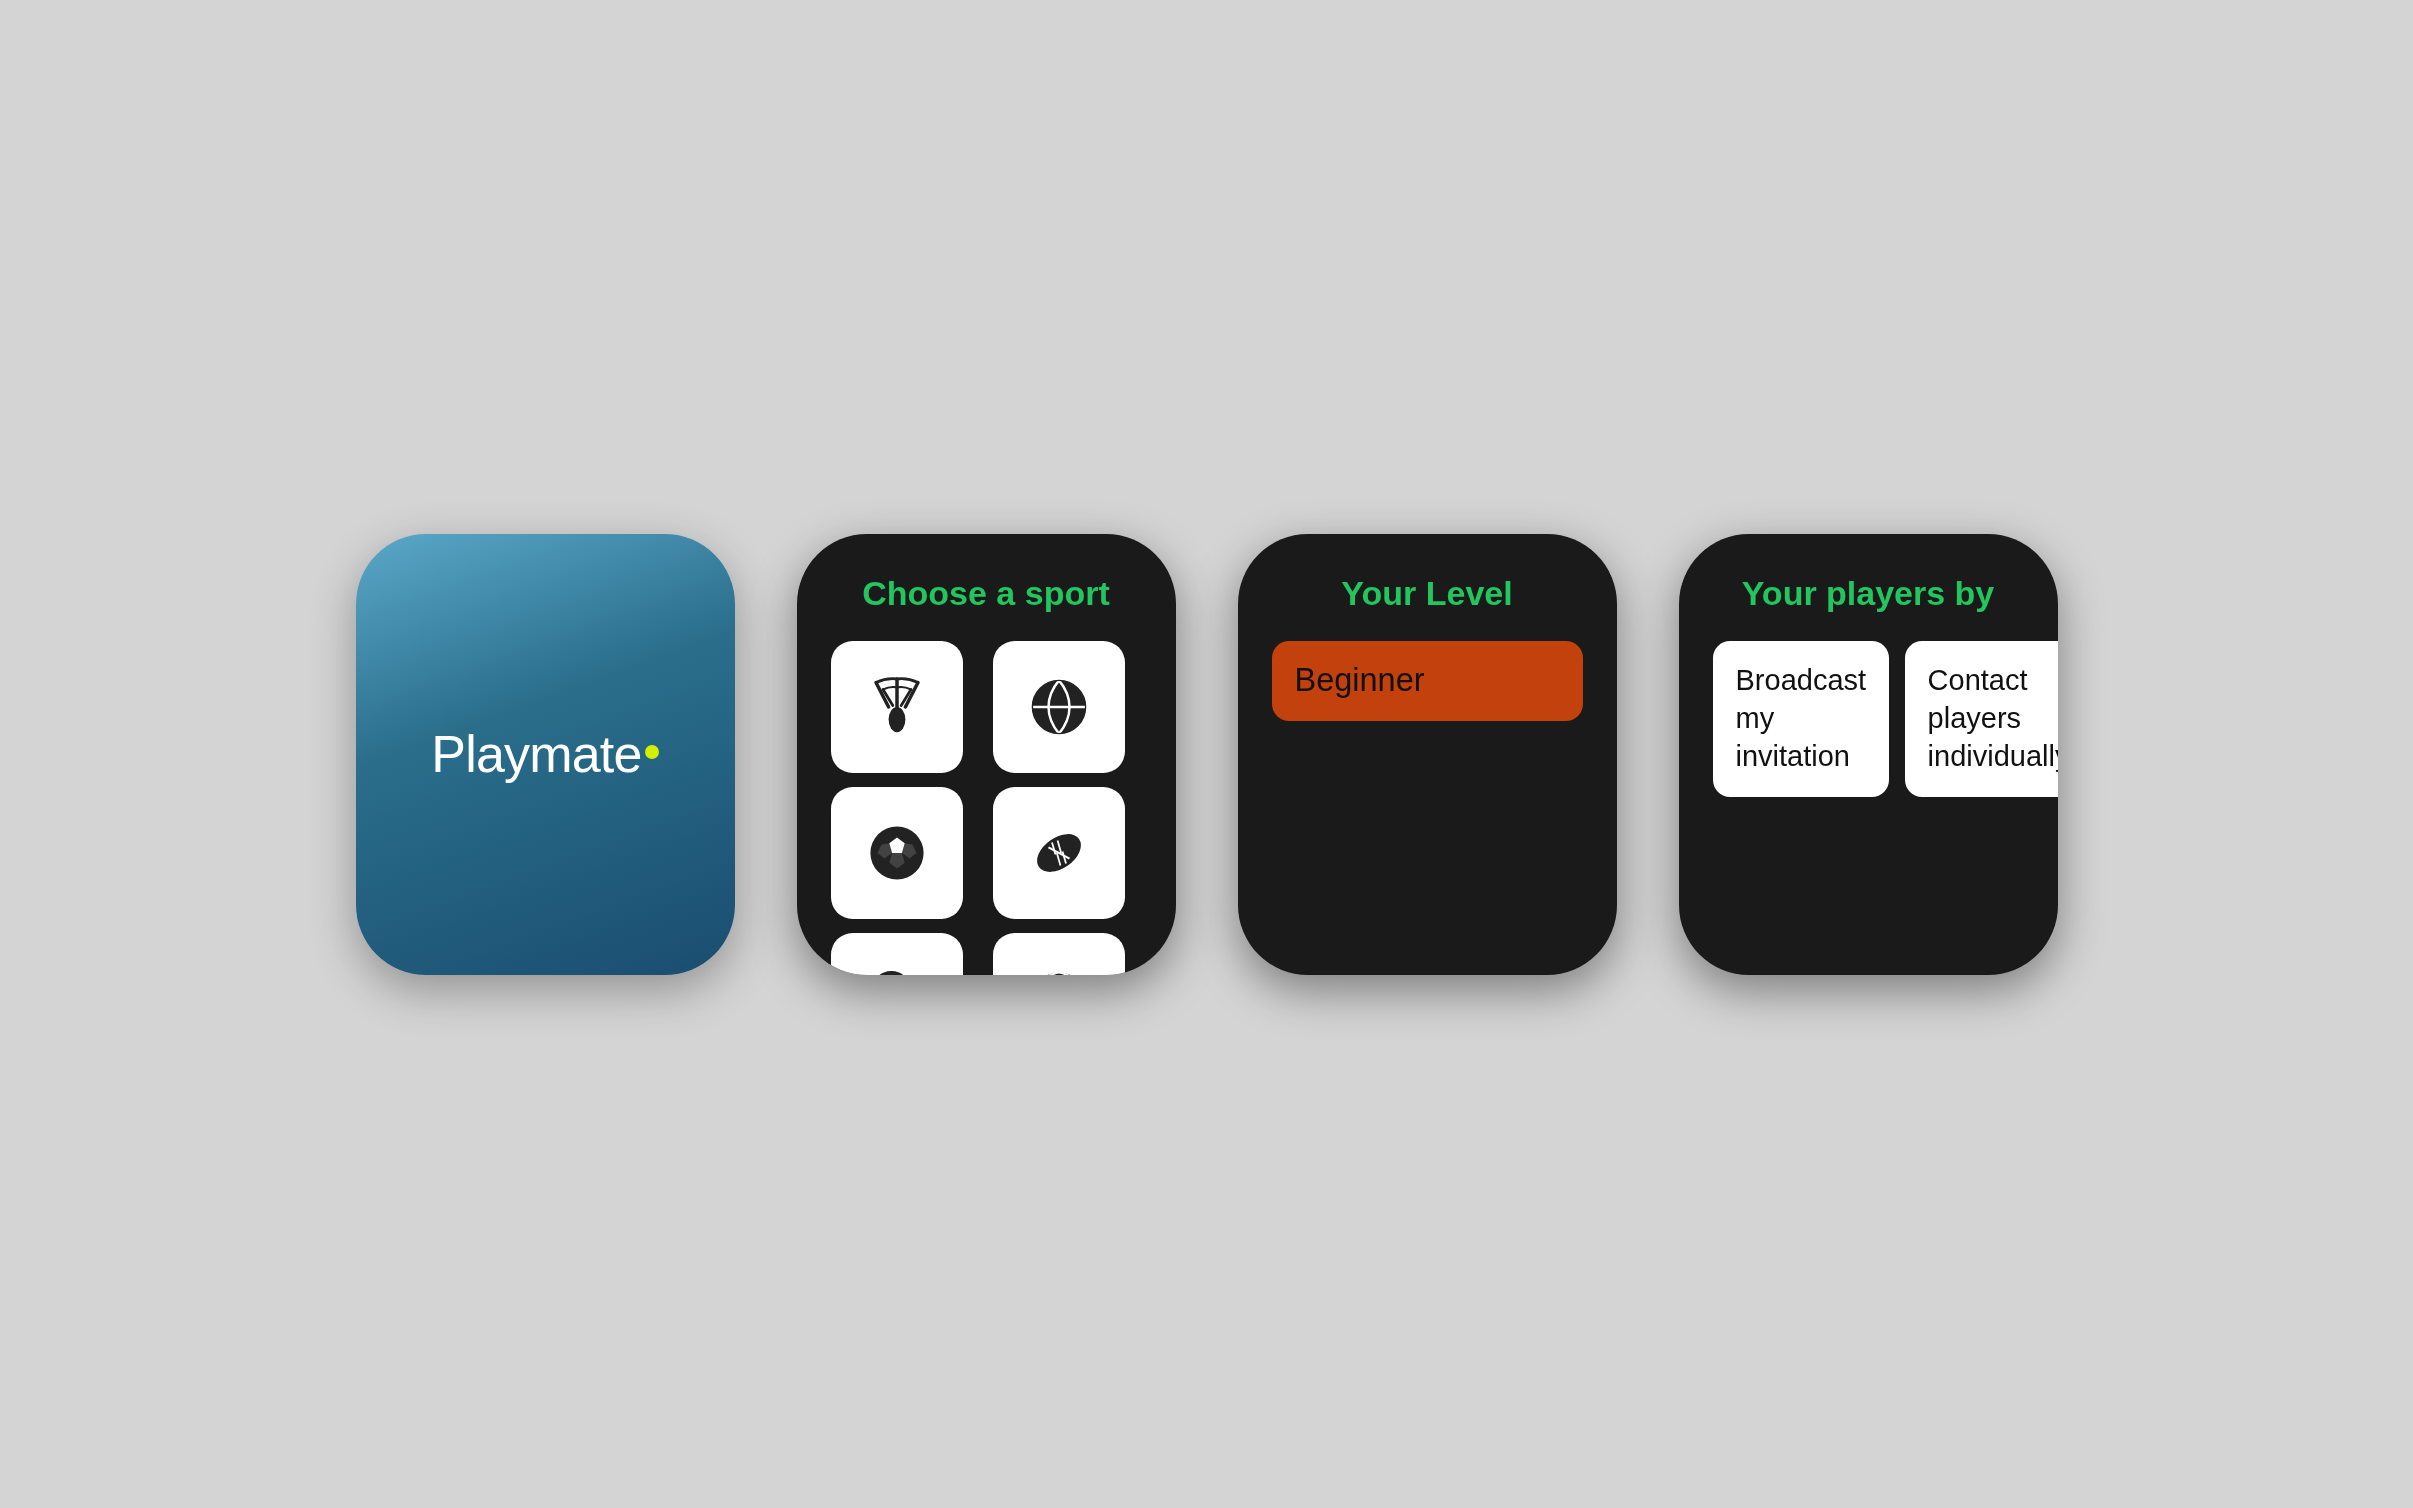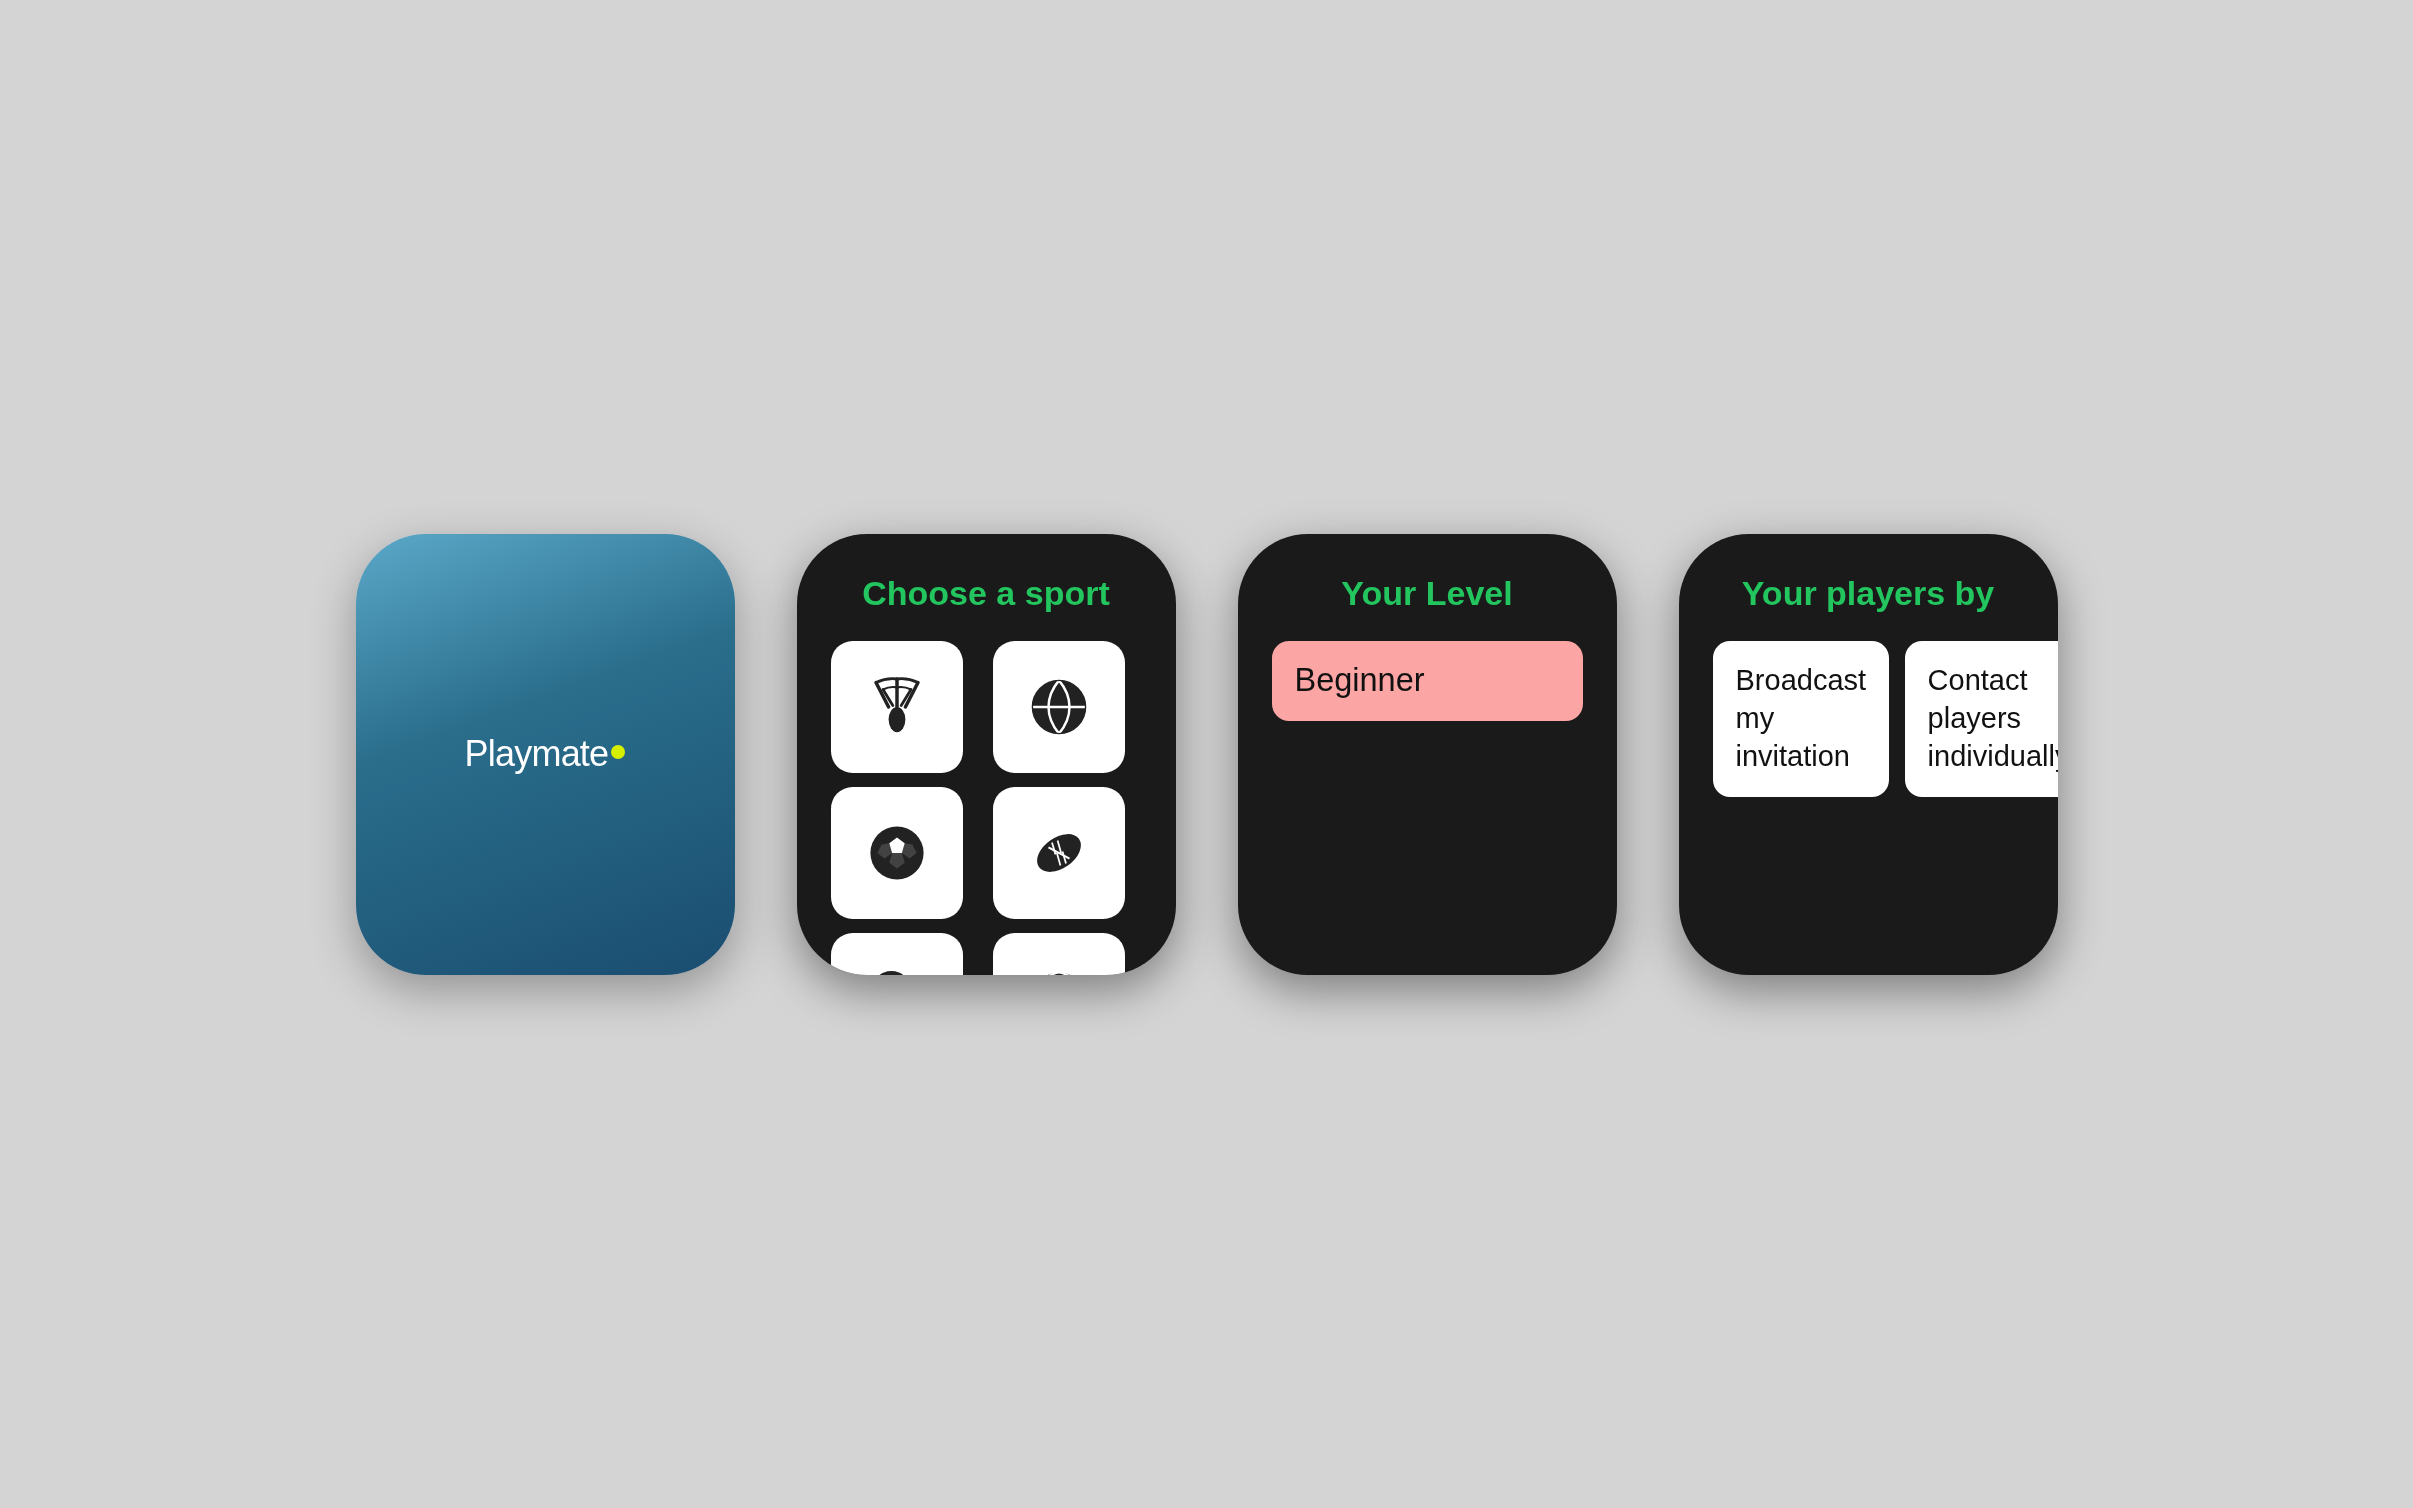--- a/index.html
+++ b/index.html
@@ -28,21 +28,21 @@
       border-radius: 70px;
       background: linear-gradient(160deg, #5ba8c8 0%, #2a6e8c 40%, #1a4d70 100%);
       display: flex;
       align-items: center;
       justify-content: center;
       box-shadow: 0 15.5px 46px rgba(0,0,0,0.3);
     }
 
     .playmate-text {
       color: #ffffff;
-      font-size: 36px;
+      font-size: 52px;
       font-weight: 400;
       letter-spacing: -0.8px;
       display: flex;
       align-items: center;
     }
 
     .playmate-dot {
       width: 14px;
       height: 14px;
       background-color: #d4f000;
@@ -102,21 +102,21 @@
 
     
     .level-buttons {
       display: flex;
       flex-direction: column;
       gap: 15.5px;
       width: 100%;
     }
 
     .level-btn {
-      background-color: #fca5a5;
+      background-color: #c2410c;
       border-radius: 17px;
       padding: 21.7px 23px;
       font-size: 32.5px;
       font-weight: 400;
       color: #111111;
       cursor: pointer;
       text-align: left;
       border: none;
       width: 100%;
     }

